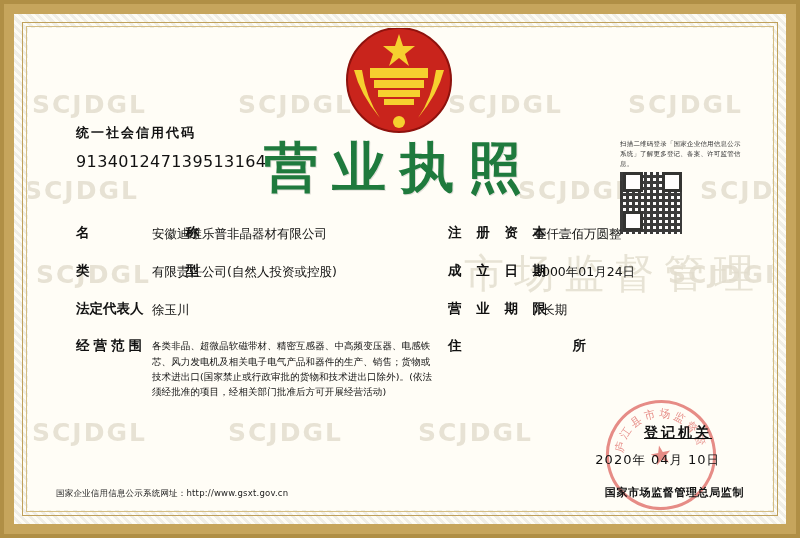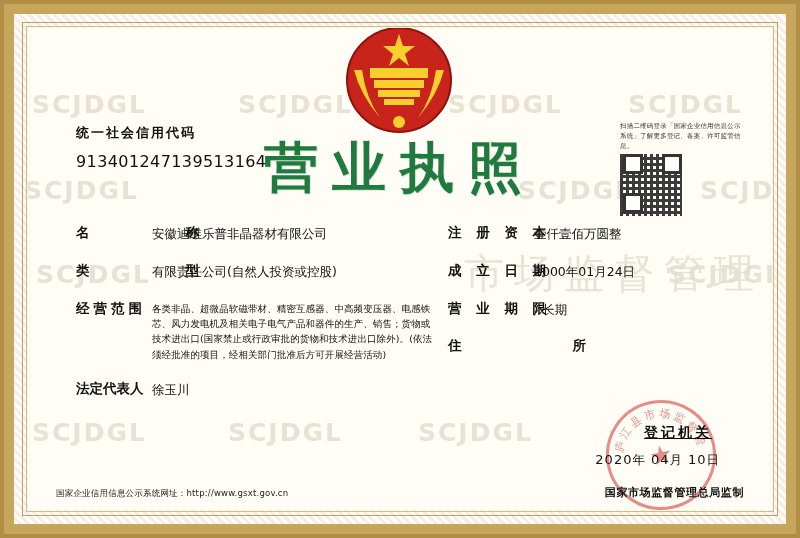--- a/index.html
+++ b/index.html
@@ -141,21 +141,21 @@
     margin-top: 10px;
     font-size: 16px;
     color: #111;
     letter-spacing: 0.4px;
   }
 
   
   .qr-block {
     position: absolute;
     right: 26px;
-    top: 94px;
+    top: 112px;
     width: 126px;
   }
   .qr-text {
     font-size: 6.5px;
     color: #333;
     line-height: 1.5;
     letter-spacing: 0.2px;
     width: 124px;
   }
   .qr-code {
@@ -347,26 +347,26 @@
       <div class="col-left">
         <div class="row">
           <div class="lbl lbl-2">名　　称</div>
           <div class="val">安徽迪维乐普非晶器材有限公司</div>
         </div>
         <div class="row">
           <div class="lbl lbl-2b">类　　型</div>
           <div class="val">有限责任公司(自然人投资或控股)</div>
         </div>
         <div class="row">
+          <div class="lbl lbl-4">法定代表人</div>
+          <div class="val">徐玉川</div>
+        </div>
+        <div class="row">
           <div class="lbl lbl-4" style="letter-spacing:4px;">经营范围</div>
           <div class="val val-small">各类非晶、超微晶软磁带材、精密互感器、中高频变压器、电感铁芯、风力发电机及相关电子电气产品和器件的生产、销售；货物或技术进出口(国家禁止或行政审批的货物和技术进出口除外)。(依法须经批准的项目，经相关部门批准后方可开展经营活动)</div>
-        </div>
-        <div class="row">
-          <div class="lbl lbl-4">法定代表人</div>
-          <div class="val">徐玉川</div>
         </div>
       </div>
 
       <div class="col-right">
         <div class="row">
           <div class="lbl lbl-r">注 册 资 本</div>
           <div class="val">壹仟壹佰万圆整</div>
         </div>
         <div class="row">
           <div class="lbl lbl-r">成 立 日 期</div>

